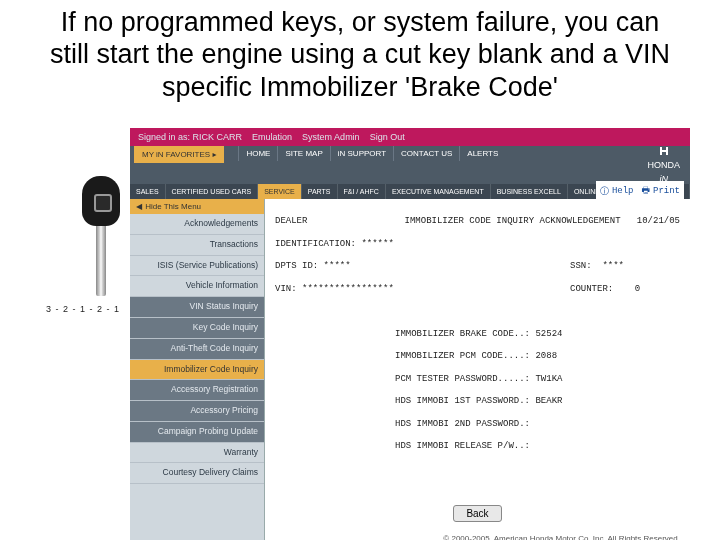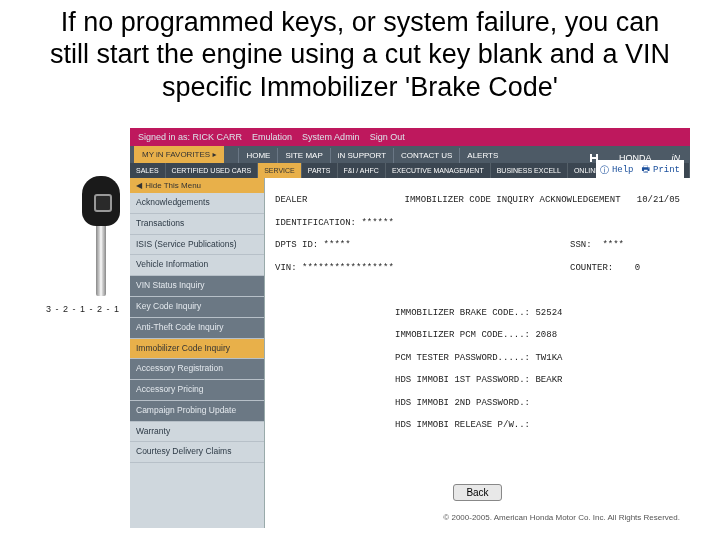--- a/index.html
+++ b/index.html
@@ -14,35 +14,35 @@
   .key-head { width: 38px; height: 50px; background: #1a1a1a; border-radius: 18px 18px 14px 14px; position: relative; }
   .key-head::after { content: ""; position: absolute; left: 12px; top: 18px; width: 14px; height: 14px; border: 2px solid #999; border-radius: 3px; background: #2a2a2a; }
   .key-shaft { width: 10px; height: 70px; background: linear-gradient(90deg,#888,#ddd 40%,#fff 50%,#ddd 60%,#888); border-radius: 0 0 2px 2px; }
   .key-caption { font-size: 9px; letter-spacing: 1px; margin-top: 8px; color: #222; }
 
   .portal { flex: 1; border: 0; background: #be185d; font-size: 9px; color: #dce3ea; }
 
   .portal-topbar { display: flex; gap: 10px; padding: 4px 8px; font-size: 9px; justify-content: flex-start; }
   .portal-topbar span { white-space: nowrap; }
 
-  .portal-nav1 { display: flex; align-items: flex-end; background: #4d5a66; padding: 0 4px; gap: 0; }
+  .portal-nav1 { display: flex; align-items: flex-start; background: #4d5a66; padding: 0 4px; gap: 0; }
   .fav-tab { background: #e8b04a; color: #333; font-size: 8px; padding: 4px 8px; margin-right: 14px; }
   .nav1-item { font-size: 8px; color: #fff; padding: 3px 7px; border-left: 1px solid #6a7785; }
-  .brand { margin-left: auto; display: flex; align-items: center; gap: 20px; color: #fff; font-size: 9px; padding-right: 6px; }
+  .brand { margin-left: auto; display: flex; align-items: center; gap: 4px; color: #fff; font-size: 9px; padding-right: 6px; flex-direction: column; }
   .brand svg { width: 10px; height: 10px; }
 
   .portal-nav2 { display: flex; background: #3b4651; }
   .nav2-item { font-size: 7px; color: #fff; padding: 4px 6px; border-right: 1px solid #556069; white-space: nowrap; }
   .nav2-item.active { background: #e8b04a; color: #333; }
 
   .portal-body { display: flex; background: #fff; color: #333; min-height: 260px; }
 
   .sidebar { width: 135px; background: #cfd7dd; border-right: 1px solid #9aa; display: flex; flex-direction: column; }
   .sidebar-hide { background: #e8b04a; color: #333; font-size: 8px; padding: 3px 6px; display: flex; align-items: center; gap: 3px; }
-  .sidebar-item { font-size: 8.5px; padding: 5px 6px; border-bottom: 1px solid #b7c0c8; color: #2d3a46; cursor: pointer; line-height: 1.15; }
+  .sidebar-item { font-size: 8.5px; padding: 5px 6px; border-bottom: 1px solid #b7c0c8; color: #2d3a46; cursor: pointer; line-height: 1.15; text-align: right; }
   .sidebar-item.sub { background: #6b7884; color: #e4e9ee; }
   .sidebar-item.active { background: #e8b04a; color: #333; }
 
   .main { flex: 1; background: #fff; color: #222; padding: 6px 10px; font-family: "Courier New", monospace; font-size: 9px; position: relative; }
   .help-print { position: absolute; top: -18px; right: 6px; font-size: 9px; display: flex; gap: 8px; color: #1a4f9c; background: #fff; padding: 2px 4px; }
   .help-print span { display: flex; align-items: center; gap: 3px; }
 
   .data-block { white-space: pre; line-height: 1.25; }
   .row-flex { display: flex; }
   .row-flex .l { flex: 1; }

